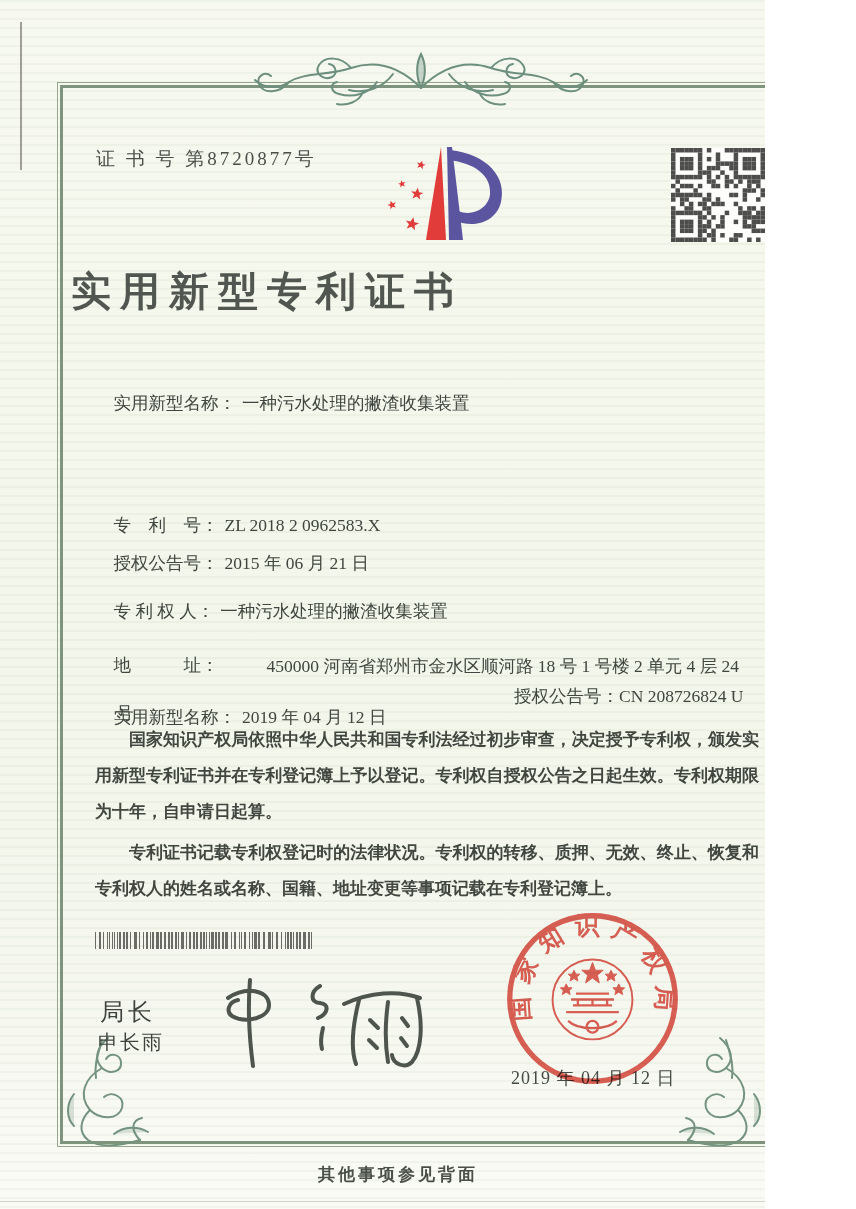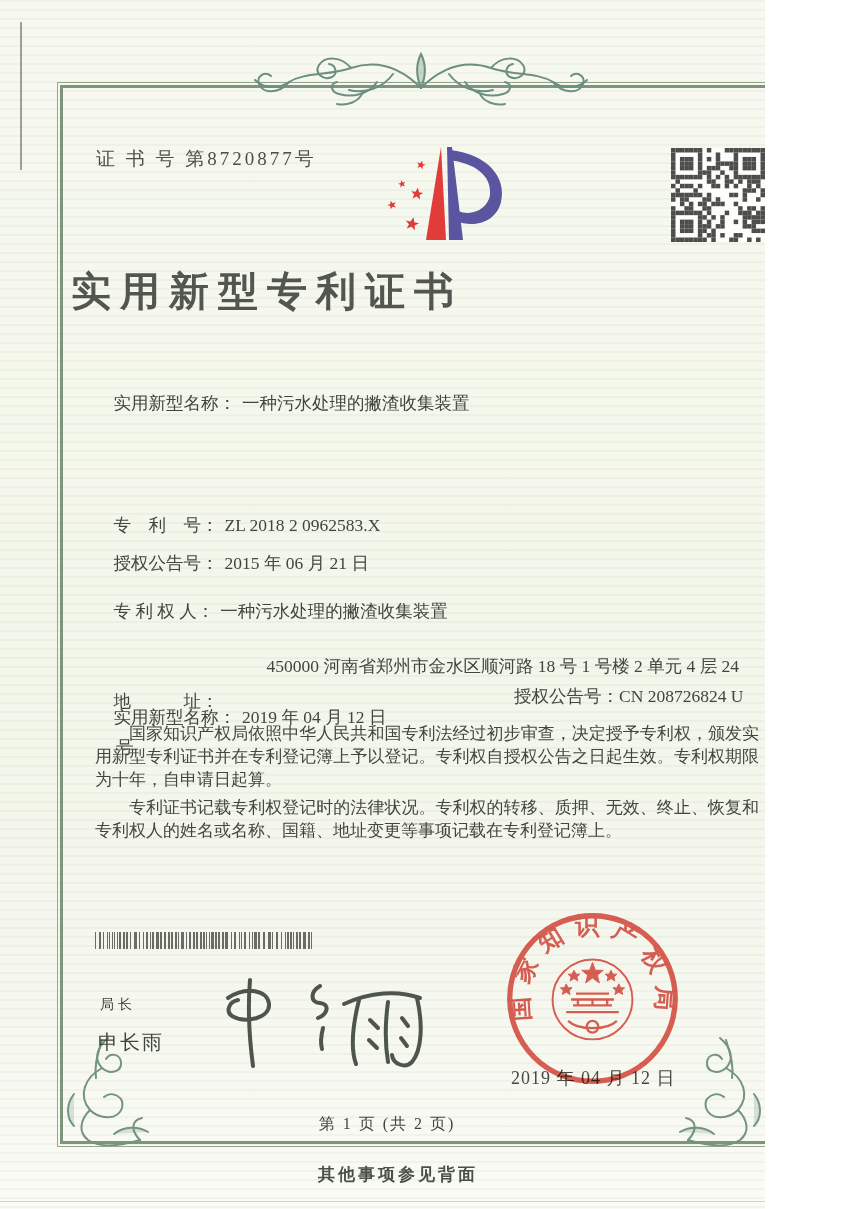--- a/index.html
+++ b/index.html
@@ -23,26 +23,26 @@
   .certno{position:absolute;left:96px;top:146px;font-size:19px;letter-spacing:3px;color:#4a4f49;}
   .title{position:absolute;left:71px;top:264px;width:726px;text-align:left;
          font-size:40px;font-weight:600;letter-spacing:9px;color:#515750;}
 
   .row{position:absolute;left:96px;font-size:17.5px;color:#40463f;white-space:pre;}
   .row .lab{display:inline-block;}
   .row .val{display:inline-block;margin-left:6px;}
   .addr .val2{display:block;margin-left:20px;line-height:26px;}
   .grant-no{position:absolute;left:418px;top:0;}
 
-  .paras{position:absolute;left:95px;top:722px;width:664px;font-size:17px;line-height:23px;color:#41463f;}
+  .paras{position:absolute;left:95px;top:722px;width:664px;font-size:17px;line-height:36px;color:#41463f;font-weight:bold;}
   .paras p{margin:0 0 5px 0;text-indent:2em;text-align:justify;}
 
   .barcode{position:absolute;left:95px;top:932px;width:220px;height:17px;}
 
-  .issuer-title{position:absolute;left:100px;top:996px;font-size:14px;color:#3e443d;letter-spacing:4px;}
+  .issuer-title{position:absolute;left:100px;top:996px;font-size:24px;color:#3e443d;letter-spacing:4px;}
   .issuer-name{position:absolute;left:98px;top:1029px;font-size:20px;color:#3e443d;letter-spacing:2px;text-align:right;}
 
   .sig{position:absolute;left:212px;top:972px;}
 
   .seal-date{position:absolute;left:511px;top:1066px;font-size:18px;color:#454a44;letter-spacing:1px;white-space:pre;}
   .seal{position:absolute;left:500px;top:906px;opacity:.88;mix-blend-mode:multiply;}
 
   .pagenum{position:absolute;left:57px;top:1114px;width:660px;text-align:center;
            font-size:16px;color:#3f453e;letter-spacing:2px;white-space:pre;}
   .backnote{position:absolute;left:318px;top:1163px;font-size:17px;color:#4a5048;letter-spacing:3px;font-weight:bold;}
@@ -355,21 +355,21 @@
   <div class="row" style="top:492px;">
     <span class="lab">专　利　号：</span><span class="val">ZL 2018 2 0962583.X</span>
   </div>
   <div class="row" style="top:530px;">
     <span class="lab">授权公告号：</span><span class="val">2015 年 06 月 21 日</span>
   </div>
   <div class="row" style="top:578px;">
     <span class="lab">专 利 权 人：</span><span class="val">一种污水处理的撇渣收集装置</span>
   </div>
   <div class="row addr" style="top:632px;">
-    <span class="lab" style="vertical-align:top;margin-top:36px;">地　　　址：</span><span class="val" style="white-space:normal;display:inline-block;width:548px;vertical-align:top;line-height:26px;margin-left:48px;">450000 河南省郑州市金水区顺河路 18 号 1 号楼 2 单元 4 层 24</span>
+    <span class="lab" style="vertical-align:top;">地　　　址：</span><span class="val" style="white-space:normal;display:inline-block;width:548px;vertical-align:top;line-height:26px;margin-left:48px;">450000 河南省郑州市金水区顺河路 18 号 1 号楼 2 单元 4 层 24</span>
     <span class="val2">号</span>
   </div>
   <div class="row" style="top:684px;width:700px;">
     <span class="lab">实用新型名称：</span><span class="val">2019 年 04 月 12 日</span>
     <span class="grant-no"><span>授权公告号：</span><span>CN 208726824 U</span></span>
   </div>
 
   <div class="paras">
     <p>国家知识产权局依照中华人民共和国专利法经过初步审查，决定授予专利权，颁发实用新型专利证书并在专利登记簿上予以登记。专利权自授权公告之日起生效。专利权期限为十年，自申请日起算。</p>
     <p>专利证书记载专利权登记时的法律状况。专利权的转移、质押、无效、终止、恢复和专利权人的姓名或名称、国籍、地址变更等事项记载在专利登记簿上。</p>
@@ -485,16 +485,15 @@
         <path d="M78,90 L112,90"></path>
         <path d="M75,102 L115,102"></path>
         <path d="M68,109 L122,109"></path>
         <path d="M80,96 L80,102 M95,96 L95,102 M110,96 L110,102"></path>
         <circle cx="95" cy="124" r="6"></circle>
         <path d="M70,118 C80,128 110,128 120,118"></path>
       </g>
     </g>
   </svg>
 
-  <div class="pagenum">第 1 页 (共 2 页)</div>
   <div class="backnote">其他事项参见背面</div>
 
 </div>
 
 </body></html>

